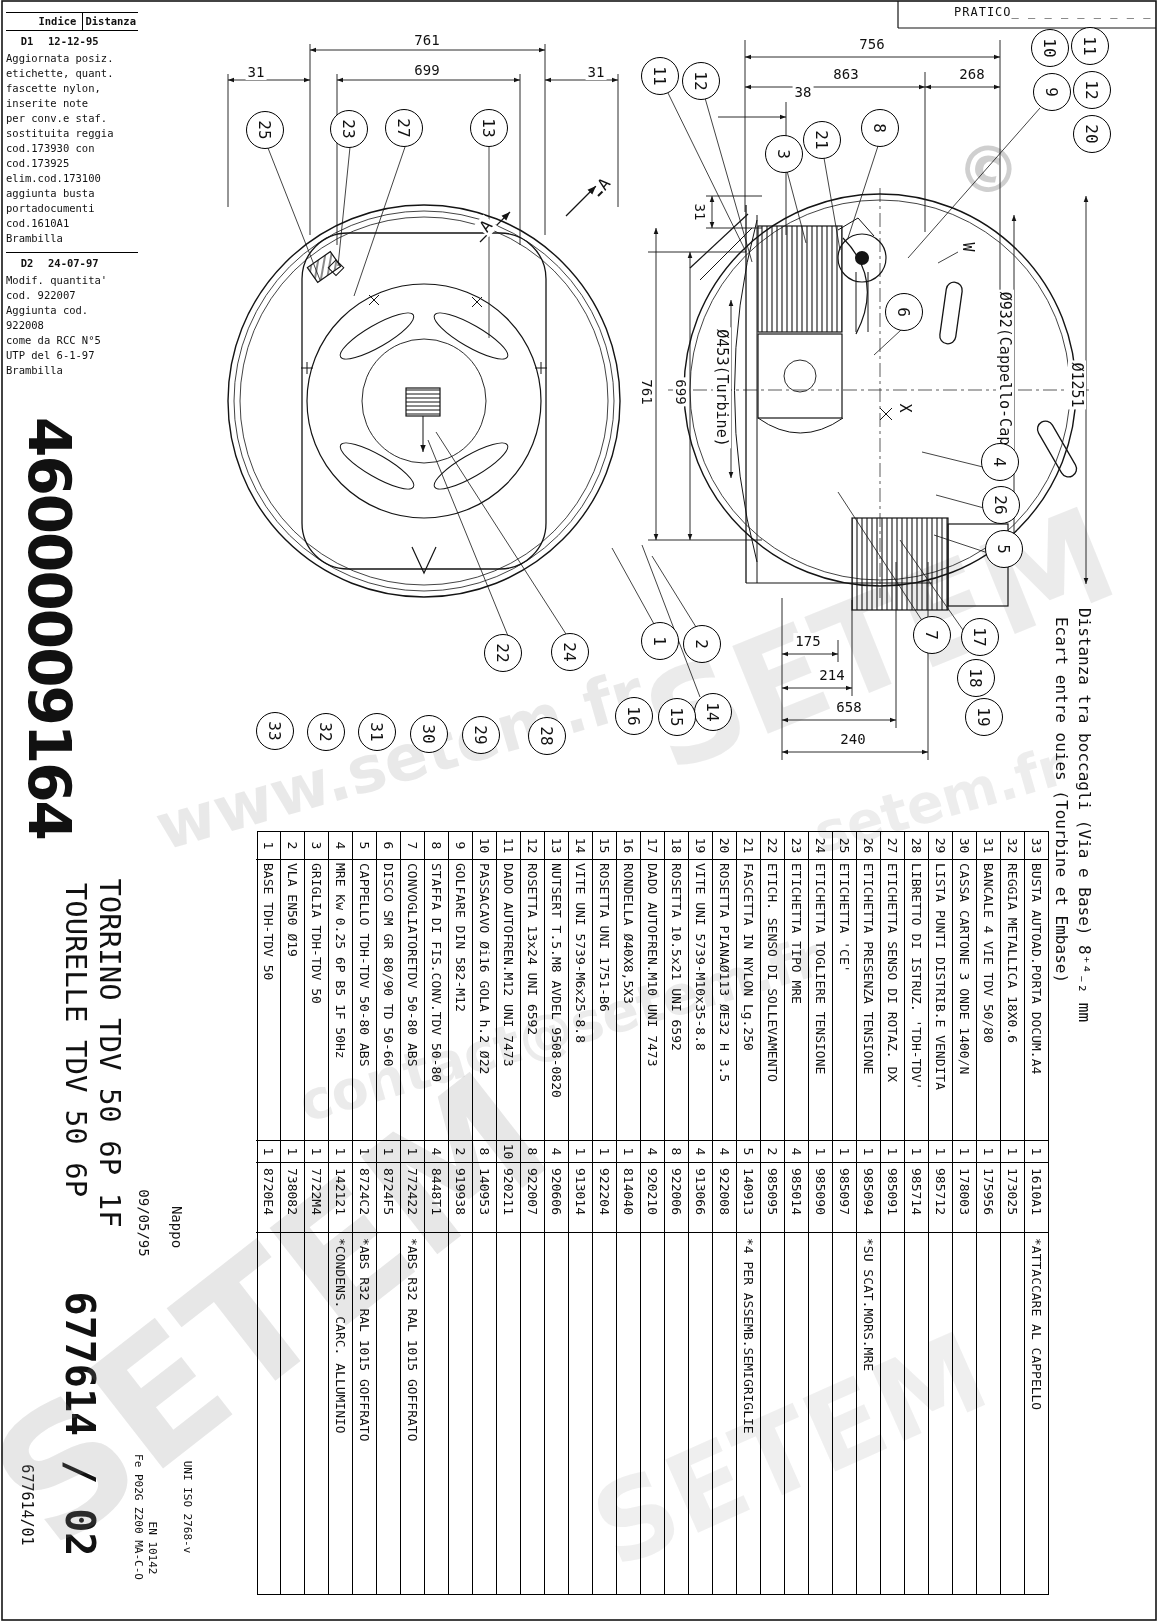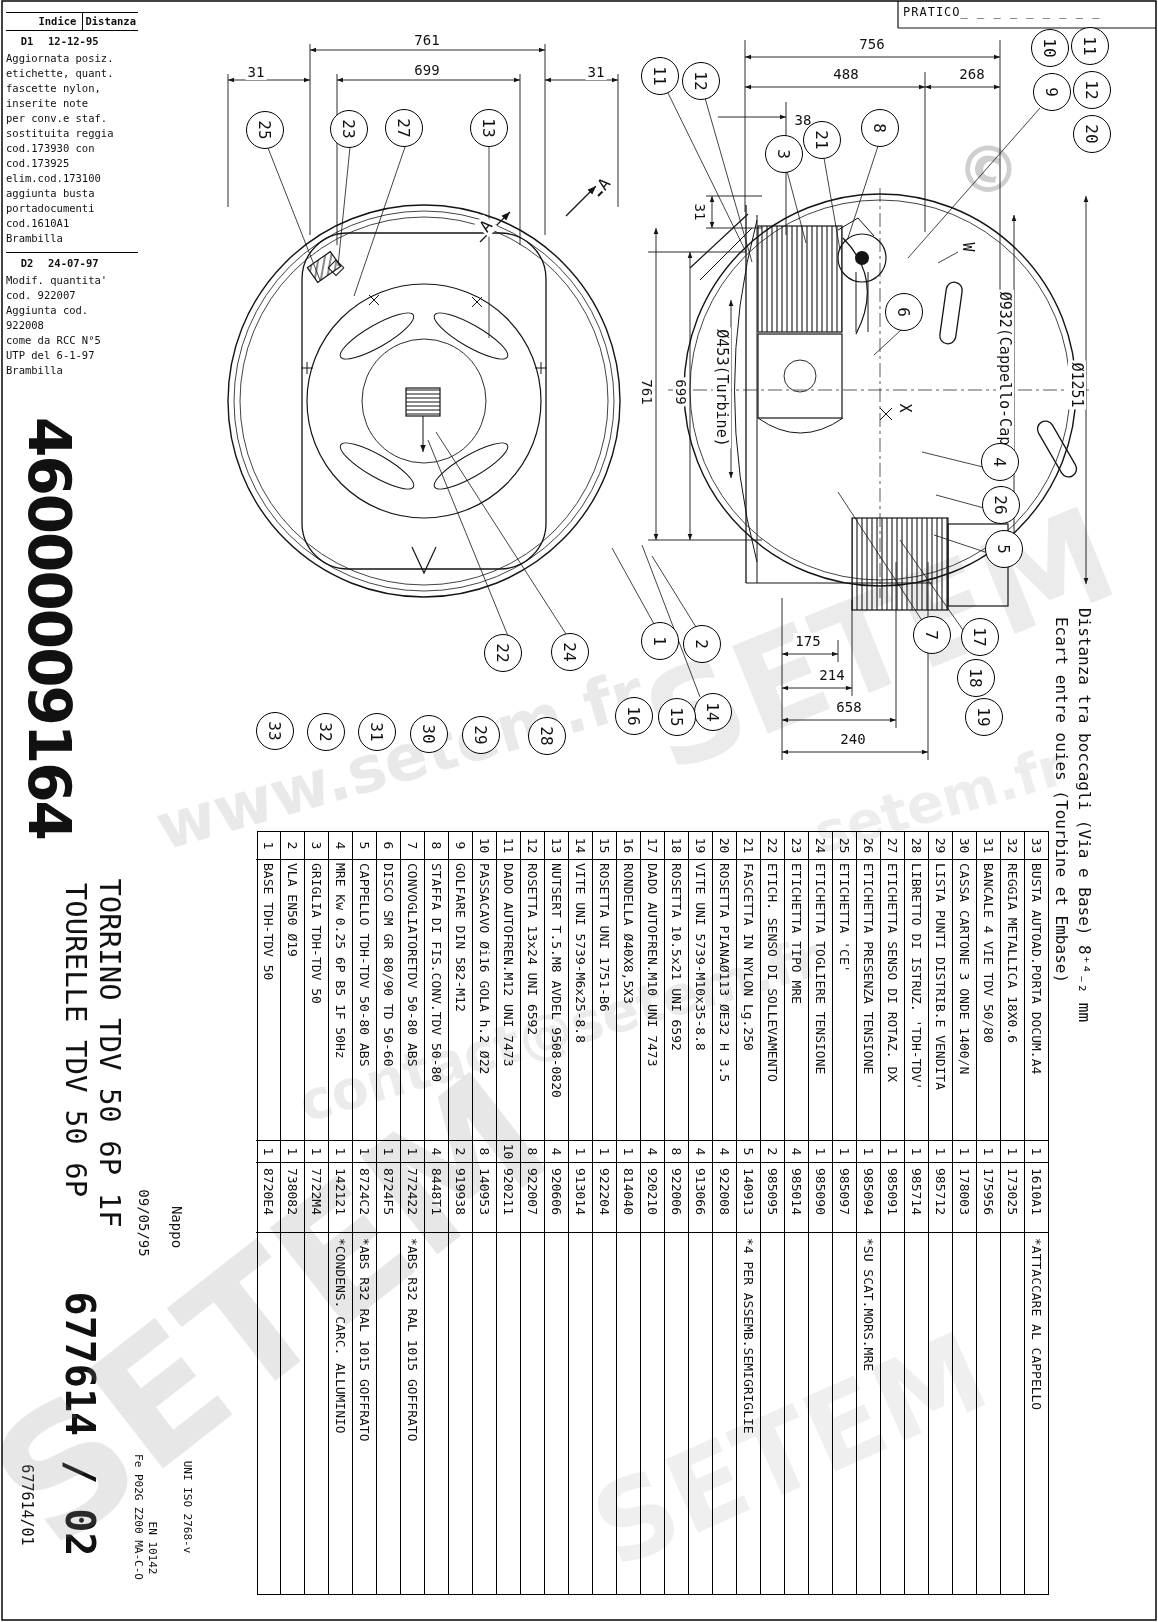--- a/index.html
+++ b/index.html
@@ -31,21 +31,21 @@
        box-sizing:border-box;z-index:3;background:transparent;}
   .bom-row{display:flex;height:24px;box-sizing:border-box;border-bottom:1px solid #000;}
   .bom-row:last-child{border-bottom:none;}
   .bom-cell{box-sizing:border-box;border-right:1px solid #000;line-height:23px;
             font-size:13px;white-space:nowrap;overflow:visible;}
   .c-pos{width:28px;text-align:center;}
   .c-desc{width:281px;padding-left:3px;}
   .c-qty{width:22px;text-align:center;}
   .c-code{width:70px;padding-left:5px;}
   .c-note{flex:1;padding-left:5px;border-right:none;}
-  #pratico{position:absolute;left:903px;top:5px;font-size:12px;letter-spacing:1px;z-index:3;}
+  #pratico{position:absolute;left:954px;top:5px;font-size:12px;letter-spacing:1px;z-index:3;}
 </style>
 </head>
 <body>
 
 <div id="sheet">
 
   <div id="wm-layer">
       <div class="wm" style="left: 880px; top: 640px; font-size: 130px; opacity: 0.16; transform: translate(-50%, -50%) rotate(-22deg);">SETEM</div>
       <div class="wm" style="left: 400px; top: 760px; font-size: 64px; opacity: 0.18; transform: translate(-50%, -50%) rotate(-16deg);">www.setem.fr</div>
       <div class="wm" style="left: 940px; top: 800px; font-size: 54px; opacity: 0.15; transform: translate(-50%, -50%) rotate(-16deg);">setem.fr</div>
@@ -488,23 +488,23 @@
         <div class="bom-cell c-note"></div>
       </div>
     </div>
 
   <div id="overlay">
       <div class="dim-label" style="left: 427px; top: 40px; transform: translate(-50%, -50%) rotate(0deg);">761</div>
       <div class="dim-label" style="left: 427px; top: 70px; transform: translate(-50%, -50%) rotate(0deg);">699</div>
       <div class="dim-label" style="left: 256px; top: 72px; transform: translate(-50%, -50%) rotate(0deg);">31</div>
       <div class="dim-label" style="left: 596px; top: 72px; transform: translate(-50%, -50%) rotate(0deg);">31</div>
       <div class="dim-label" style="left: 872px; top: 44px; transform: translate(-50%, -50%) rotate(0deg);">756</div>
-      <div class="dim-label" style="left: 846px; top: 74px; transform: translate(-50%, -50%) rotate(0deg);">488</div>
+      <div class="dim-label" style="left: 846px; top: 74px; transform: translate(-50%, -50%) rotate(0deg);">863</div>
       <div class="dim-label" style="left: 948px; top: 74px; transform: translate(-50%, -50%) rotate(0deg); margin-left: 24px;">268</div>
-      <div class="dim-label" style="left: 803px; top: 120px; transform: translate(-50%, -50%) rotate(0deg); text-align: center;">38</div>
+      <div class="dim-label" style="left: 803px; top: 92px; transform: translate(-50%, -50%) rotate(0deg); text-align: center;">38</div>
       <div class="dim-label" style="left: 700px; top: 212px; transform: translate(-50%, -50%) rotate(90deg);">31</div>
       <div class="dim-label" style="left: 647px; top: 392px; transform: translate(-50%, -50%) rotate(90deg);">761</div>
       <div class="dim-label" style="left: 681px; top: 392px; transform: translate(-50%, -50%) rotate(90deg);">699</div>
       <div class="dim-label" style="left: 722px; top: 388px; font-size: 15px; transform: translate(-50%, -50%) rotate(90deg);">Ø453(Turbine)</div>
       <div class="dim-label" style="left: 1005px; top: 382px; font-size: 15px; transform: translate(-50%, -50%) rotate(90deg);">Ø932(Cappello-Capot)</div>
       <div class="dim-label" style="left: 1077px; top: 385px; font-size: 15px; transform: translate(-50%, -50%) rotate(90deg);">Ø1251</div>
       <div class="dim-label" style="left: 808px; top: 641px; transform: translate(-50%, -50%) rotate(0deg);">175</div>
       <div class="dim-label" style="left: 815px; top: 675px; transform: translate(-50%, -50%) rotate(0deg); margin-left: 17px;">214</div>
       <div class="dim-label" style="left: 849px; top: 707px; transform: translate(-50%, -50%) rotate(0deg);">658</div>
       <div class="dim-label" style="left: 853px; top: 739px; transform: translate(-50%, -50%) rotate(0deg);">240</div>

